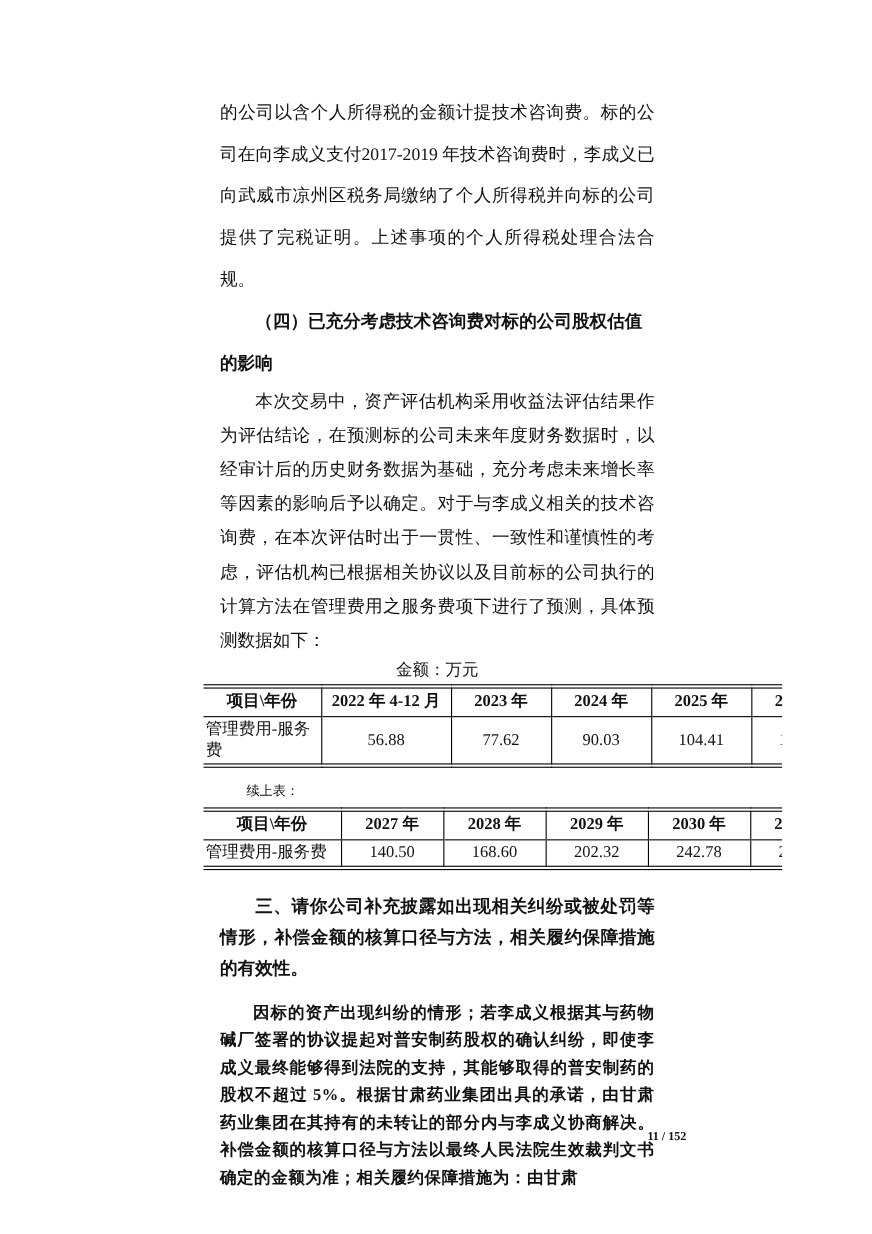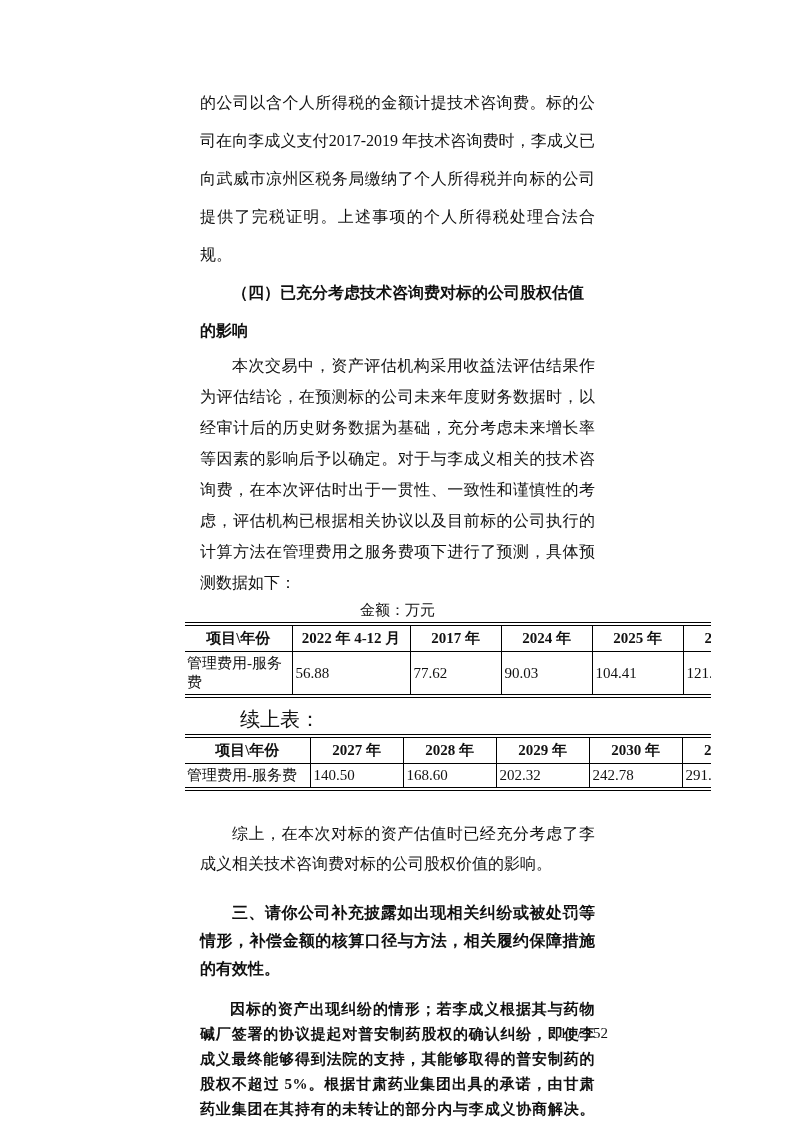--- a/index.html
+++ b/index.html
@@ -63,24 +63,24 @@
     line-height: 19px;
   }
   .doc-table td {
     padding: 2px 3px;
     line-height: 19px;
   }
   .doc-table th + th,
   .doc-table td + td {
     border-left: 1.5px solid #000;
   }
-  .doc-table td.num { text-align: left; }
+  .doc-table td.num { text-align: center; }
   .doc-table td.label { text-align: left; padding-left: 2px; }
   .cont-label {
-    font-size: 20px;
+    font-size: 12px;
     line-height: 26px;
     text-indent: 2em;
     margin: 8px 0 2px 0;
   }
   .para-conclusion {
     line-height: 30px;
     margin-top: 28px;
   }
   .heading-3 {
     font-size: 16px;
@@ -105,23 +105,23 @@
     line-height: 27px;
     margin-top: 5px;
   }
   .quote-body {
     line-height: 25px;
     margin-top: 14px;
   }
   .page-number {
     position: absolute;
     top: 1026px;
-    right: 103px;
-    font-size: 15px;
-    font-weight: normal;
+    right: 87px;
+    font-size: 11px;
+    font-weight: bold;
     line-height: 14px;
   }
 </style>
 </head>
 <body>
 
 <div class="page">
   <div class="content">
 
     <p class="body-para para-continuation">的公司以含个人所得税的金额计提技术咨询费。标的公司在向李成义支付2017-2019 年技术咨询费时，李成义已向武威市凉州区税务局缴纳了个人所得税并向标的公司提供了完税证明。上述事项的个人所得税处理合法合规。</p>
@@ -138,21 +138,21 @@
           <col style="width:118px">
           <col style="width:91px">
         <col style="width:91px">
           <col style="width:91px">
           <col style="width:91px">
       </colgroup>
       <tbody>
           <tr>
         <th>项目\年份</th>
         <th>2022 年 4-12 月</th>
-        <th>2017 年</th>
+        <th>2023 年</th>
         <th>2024 年</th>
         <th>2025 年</th>
         <th>2026 年</th>
       </tr>
       <tr>
         <td class="label">管理费用-服务费</td>
         <td class="num">56.88</td>
         <td class="num">77.62</td>
         <td class="num">90.03</td>
         <td class="num">104.41</td>
@@ -185,21 +185,20 @@
         <td class="label">管理费用-服务费</td>
         <td class="num">140.50</td>
         <td class="num">168.60</td>
         <td class="num">202.32</td>
         <td class="num">242.78</td>
         <td class="num">291.34</td>
       </tr>
     </tbody>
       </table>
 
-    <p class="body-para para-conclusion">综上，在本次对标的资产估值时已经充分考虑了李成义相关技术咨询费对标的公司股权价值的影响。</p>
 
     <p class="heading-3">三、请你公司补充披露如出现相关纠纷或被处罚等情形，补偿金额的核算口径与方法，相关履约保障措施的有效性。</p>
 
 
 
     <p class="quote-para quote-body">因标的资产出现纠纷的情形；若李成义根据其与药物碱厂签署的协议提起对普安制药股权的确认纠纷，即使李成义最终能够得到法院的支持，其能够取得的普安制药的股权不超过 5%。根据甘肃药业集团出具的承诺，由甘肃药业集团在其持有的未转让的部分内与李成义协商解决。补偿金额的核算口径与方法以最终人民法院生效裁判文书确定的金额为准；相关履约保障措施为：由甘肃</p>
 
   </div>
 
   <div class="page-number">11 / 152</div>

